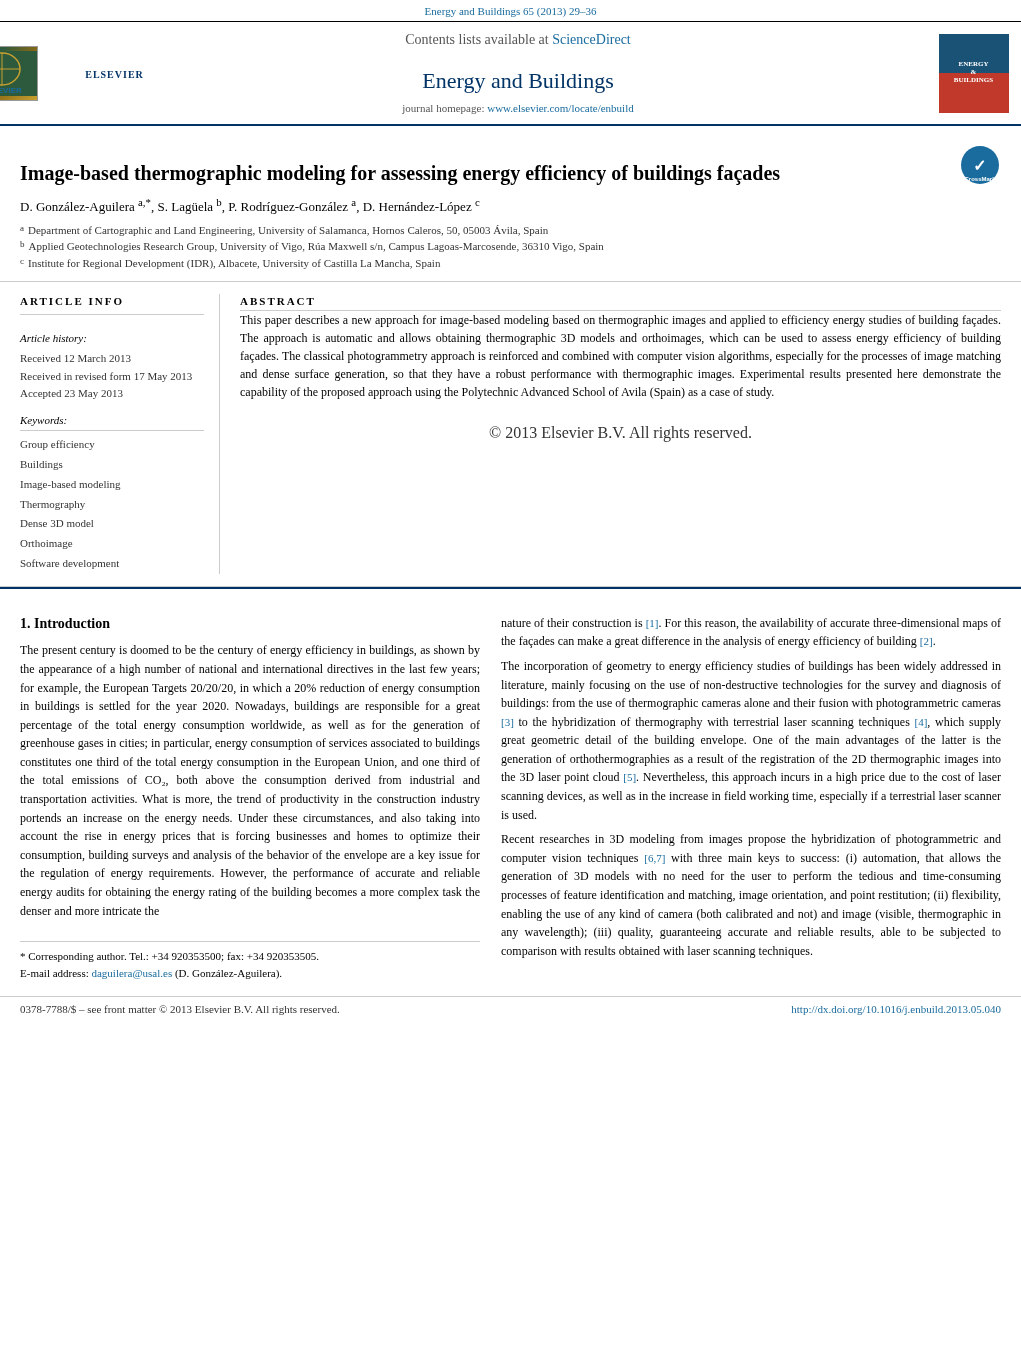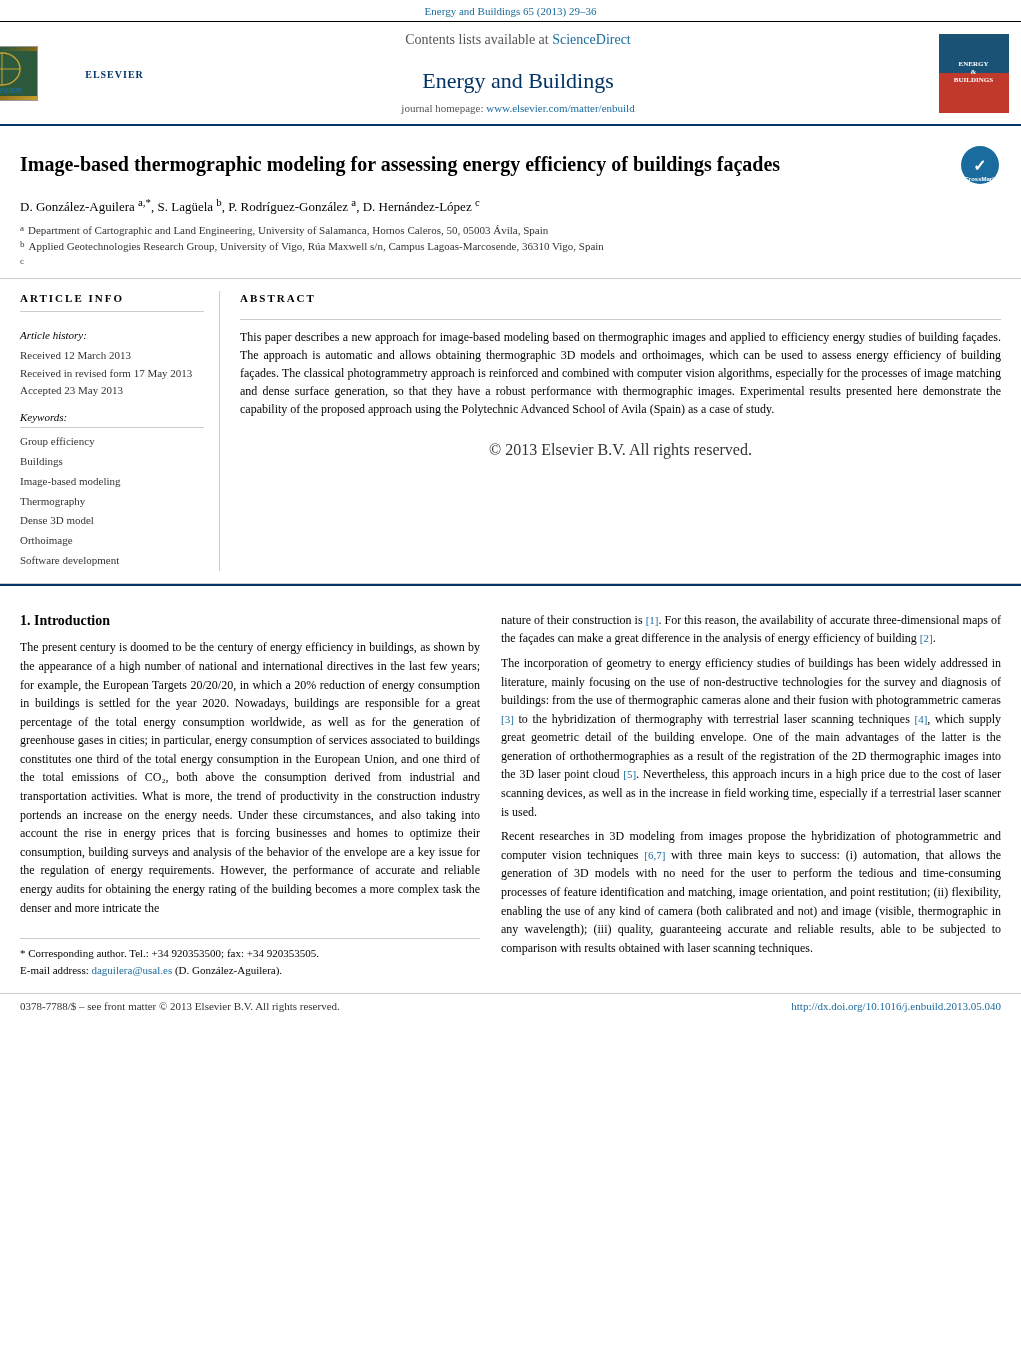--- a/index.html
+++ b/index.html
@@ -127,21 +127,21 @@
       margin-bottom: 2px;
     }
 
     .paper-section {
       padding: 15px 20px 10px 20px;
       border-bottom: 1px solid #ccc;
     }
 
     .paper-title-row {
       display: flex;
-      align-items: center;
+      align-items: flex-end;
       gap: 9px;
     }
 
     .paper-title {
       font-size: 20px;
       font-weight: bold;
       color: #000;
       line-height: 1.3;
       flex: 1;
     }
@@ -246,23 +246,22 @@
 
     .abstract-section {
       flex: 1;
     }
 
     .abstract-title {
       font-size: 11px;
       font-weight: bold;
       letter-spacing: 2px;
       text-transform: uppercase;
-      margin-bottom: 8px;
       border-bottom: 1px solid #ccc;
-      padding-bottom: 12px;
+      padding-bottom: 0;
     }
 
     .abstract-text {
       font-size: 12px;
       line-height: 1.5;
       text-align: justify;
       color: #000;
     }
 
     .copyright-line {
@@ -367,21 +366,21 @@
   </div>
 
   <div class="journal-center">
     <div class="contents-line">
       <span>Contents lists available at</span>
       <a>ScienceDirect</a>
     </div>
     <div class="journal-title">Energy and Buildings</div>
     <div class="journal-homepage">
       <span>journal homepage:</span>
-      <a>www.elsevier.com/matter/enbuild</a>
+      <a>www.elsevier.com/locate/enbuild</a>
     </div>
   </div>
 
   <div class="journal-logo-right">
     <div class="journal-logo-box">
       <div class="top-text">ENERGY<br>&amp;<br>BUILDINGS</div>
     </div>
   </div>
 </div>
 
@@ -405,20 +404,21 @@
     <div class="aff-line">
       <span class="aff-sup">a</span>
       <span>Department of Cartographic and Land Engineering, University of Salamanca, Hornos Caleros, 50, 05003 Ávila, Spain</span>
     </div>
     <div class="aff-line">
       <span class="aff-sup">b</span>
       <span>Applied Geotechnologies Research Group, University of Vigo, Rúa Maxwell s/n, Campus Lagoas-Marcosende, 36310 Vigo, Spain</span>
     </div>
     <div class="aff-line">
       <span class="aff-sup">c</span>
+      <span>Institute for Regional Development (IDR), Albacete, University of Castilla La Mancha, Spain</span>
     </div>
   </div>
 </div>
 
 <div class="two-col-section">
   <div class="article-info">
     <div class="article-info-title">ARTICLE INFO</div>
     <div class="history-label">Article history:</div>
     <div class="history-item">Received 12 March 2013</div>
     <div class="history-item">Received in revised form 17 May 2013</div>

